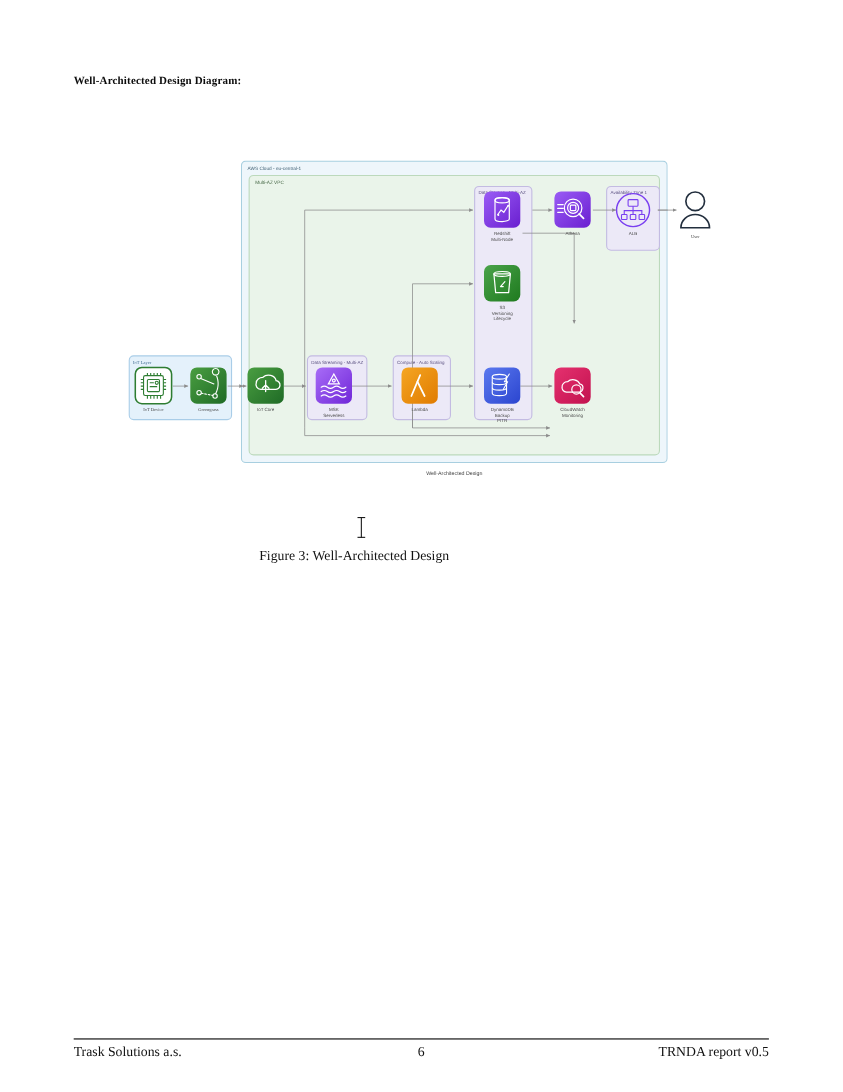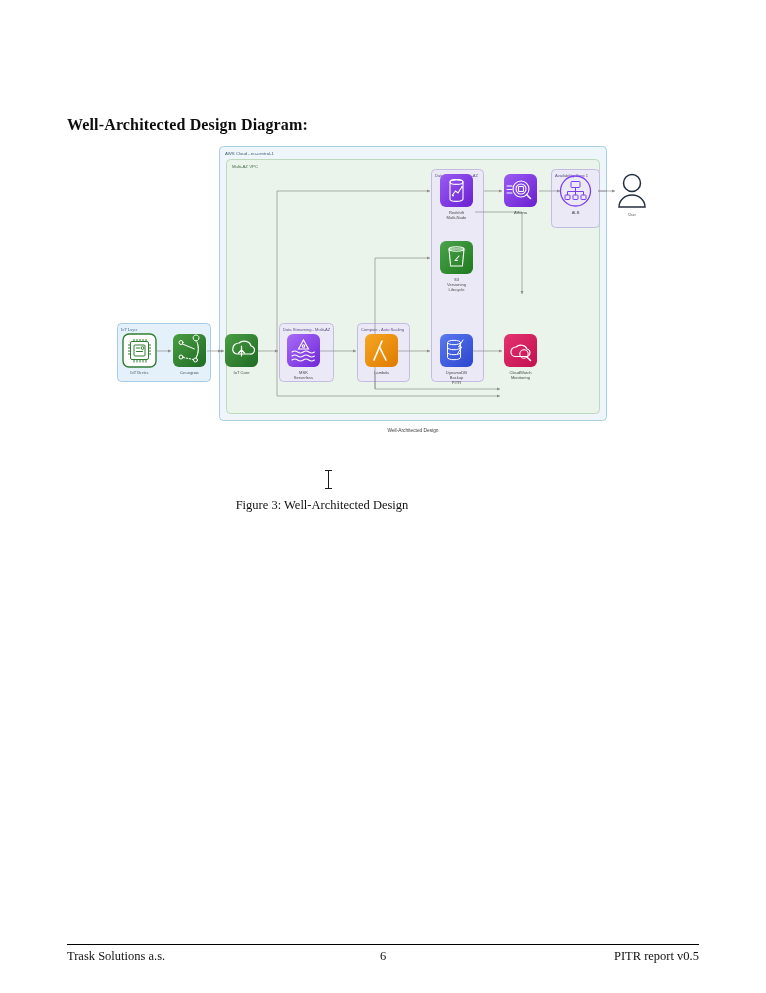--- a/index.html
+++ b/index.html
@@ -17,24 +17,23 @@
     overflow: hidden;
   }
 
   
   .doc-heading {
     position: absolute;
     left: 67px;
     top: 68px;
     font-family: "Liberation Serif", serif;
     font-weight: bold;
-    font-size: 16px;
+    font-size: 10px;
     letter-spacing: .15px;
     color: #0d0d0d;
-    margin-top: 48px;
   }
 
   .figure-caption {
     position: absolute;
     left: 0;
     top: 498px;
     width: 644px;
     text-align: center;
     font-family: "Liberation Serif", serif;
     font-size: 12.5px;
@@ -370,14 +369,14 @@
 </div>
 
 <div class="caret"></div>
 
 <div class="figure-caption">Figure 3: Well-Architected Design</div>
 
 <div class="footer-rule"></div>
 <div class="footer">
   <span class="f-left">Trask Solutions a.s.</span>
   <span class="f-center">6</span>
-  <span class="f-right">PITR report v0.5</span>
+  <span class="f-right">TRNDA report v0.5</span>
 </div>
 
 </body></html>

